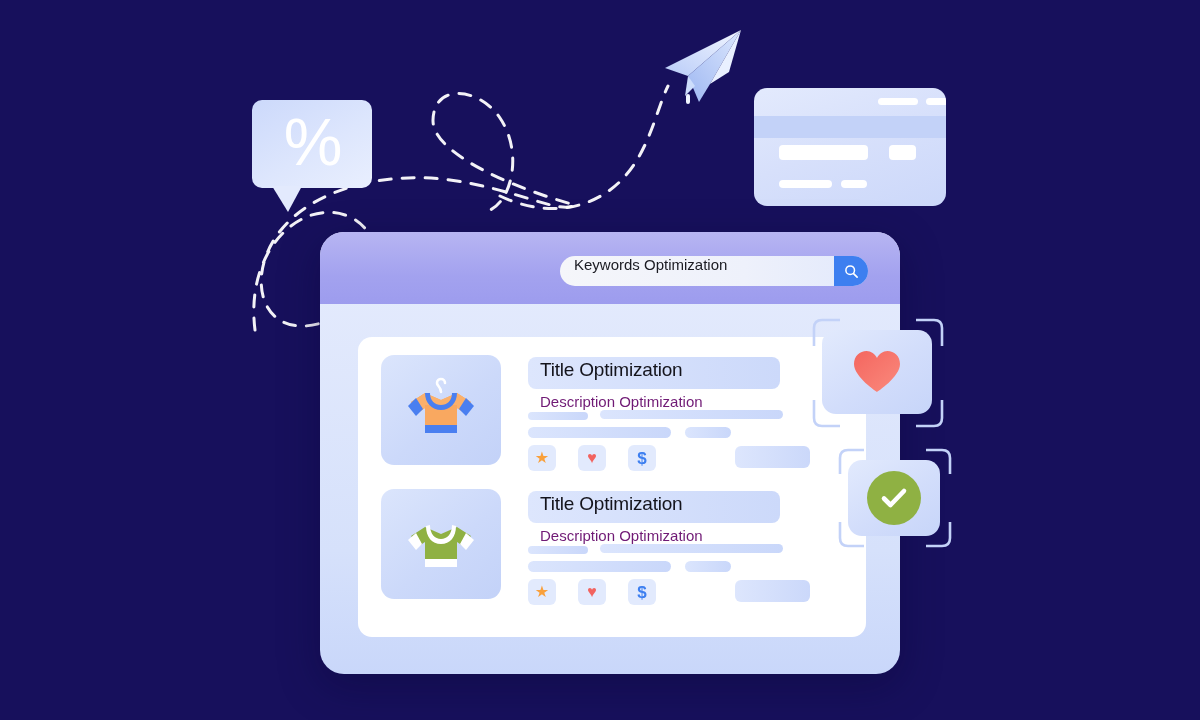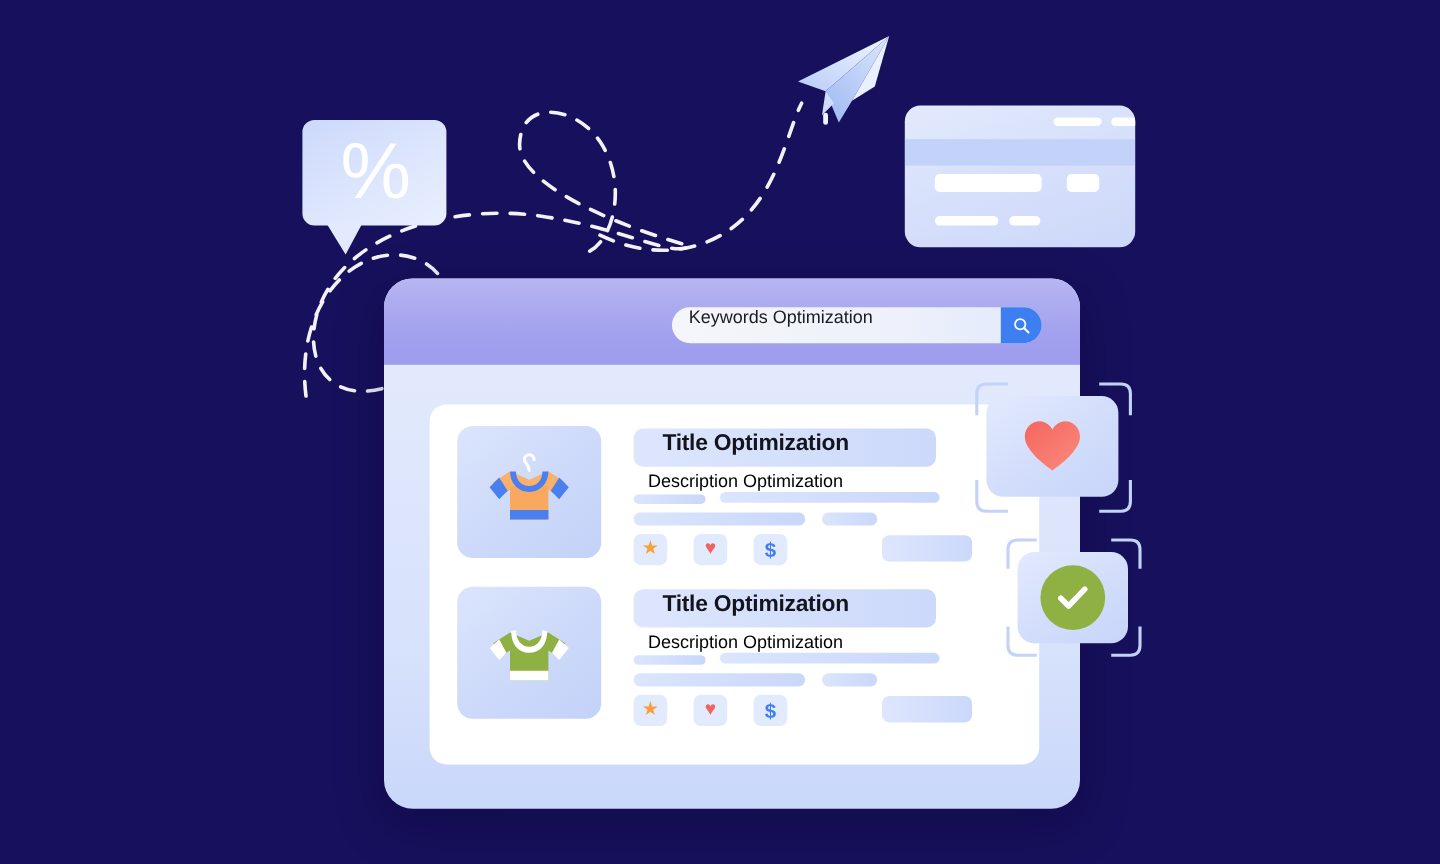--- a/index.html
+++ b/index.html
@@ -90,27 +90,27 @@
     display:flex;align-items:center;justify-content:center;
   }
 
   .rowbody{position:absolute;left:147px;top:0;width:316px;height:110px;}
 
   .title-pill{
     position:absolute;left:0;top:2px;width:252px;height:32px;border-radius:8px;
     background:linear-gradient(90deg,#dde6fd 0%,#ccd9fa 100%);
   }
   .title-text{
-    position:absolute;left:24px;top:4px;
-    font-size:19px;font-weight:700;color:#14141c;letter-spacing:-.2px;
+    position:absolute;left:12px;top:4px;
+    font-size:19px;font-weight:400;color:#14141c;letter-spacing:-.2px;
     white-space:nowrap;
   }
   .desc-text{
     position:absolute;left:12px;top:38px;
-    font-size:15px;color:#000000;white-space:nowrap;
+    font-size:15px;color:#701a75;white-space:nowrap;
   }
   .sk{position:absolute;border-radius:6px;background:linear-gradient(90deg,#dbe5fd 0%,#c9d7fa 100%);}
   .sk-u1{left:0;top:57px;width:60px;height:8px;}
   .sk-u2{left:72px;top:55px;width:183px;height:9px;}
   .sk-m1{left:0;top:72px;width:143px;height:11px;}
   .sk-m2{left:157px;top:72px;width:46px;height:11px;}
   .cta{
     position:absolute;left:207px;top:91px;width:75px;height:22px;border-radius:6px;
     background:linear-gradient(90deg,#dde6fd 0%,#cbd8fa 100%);
   }

